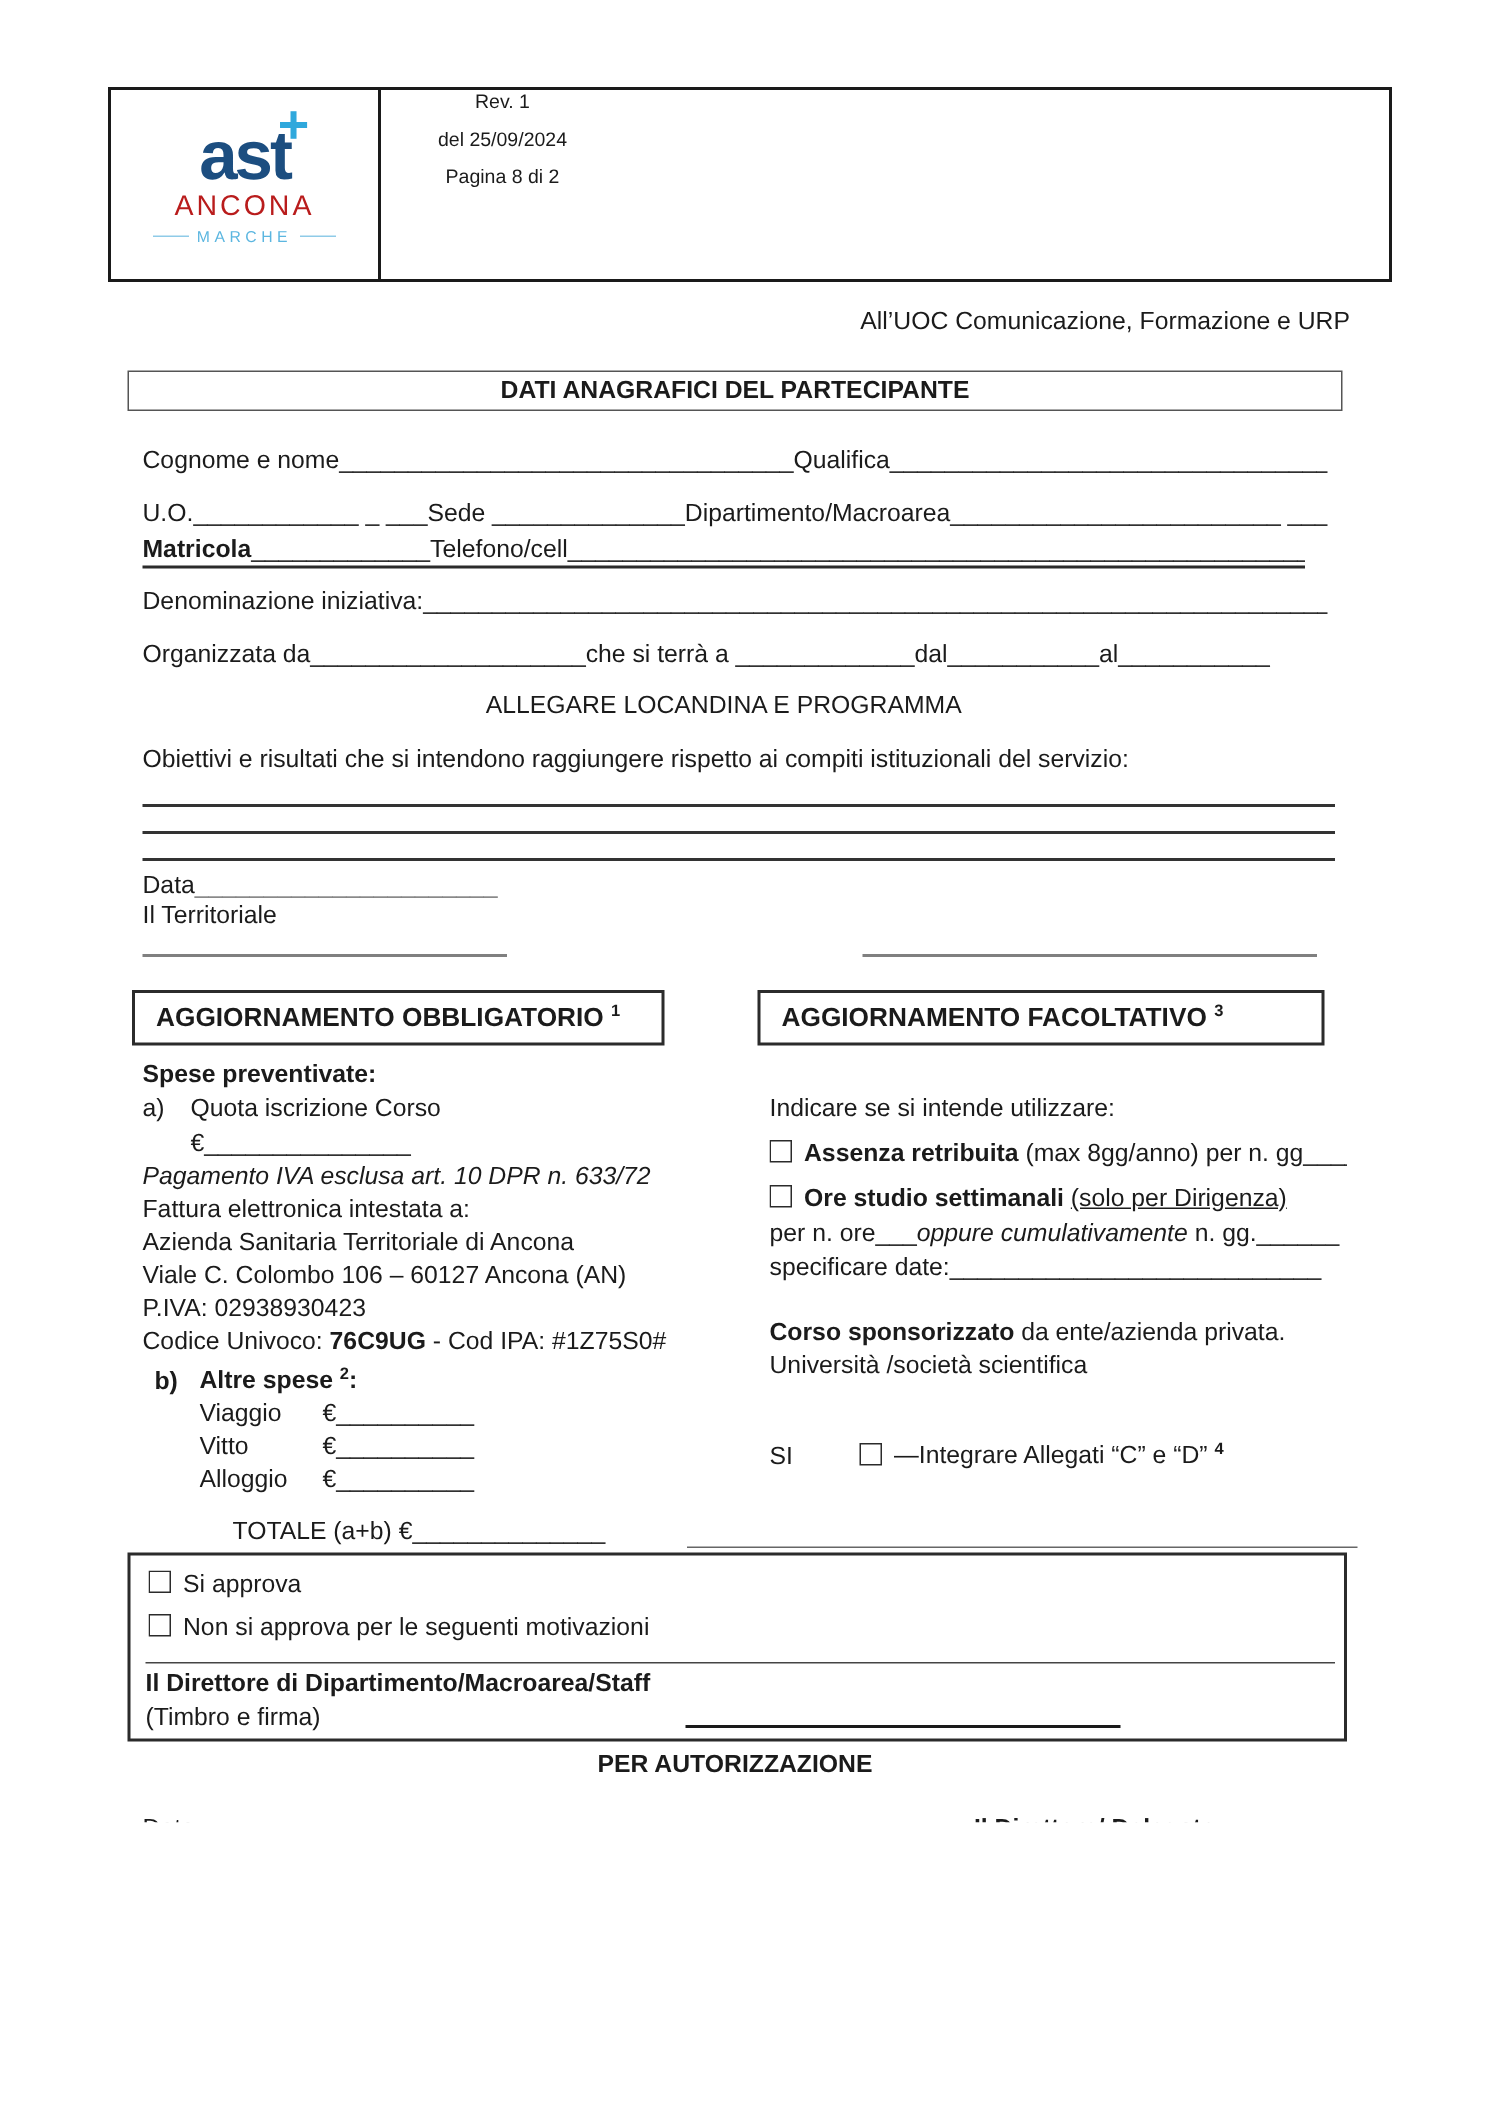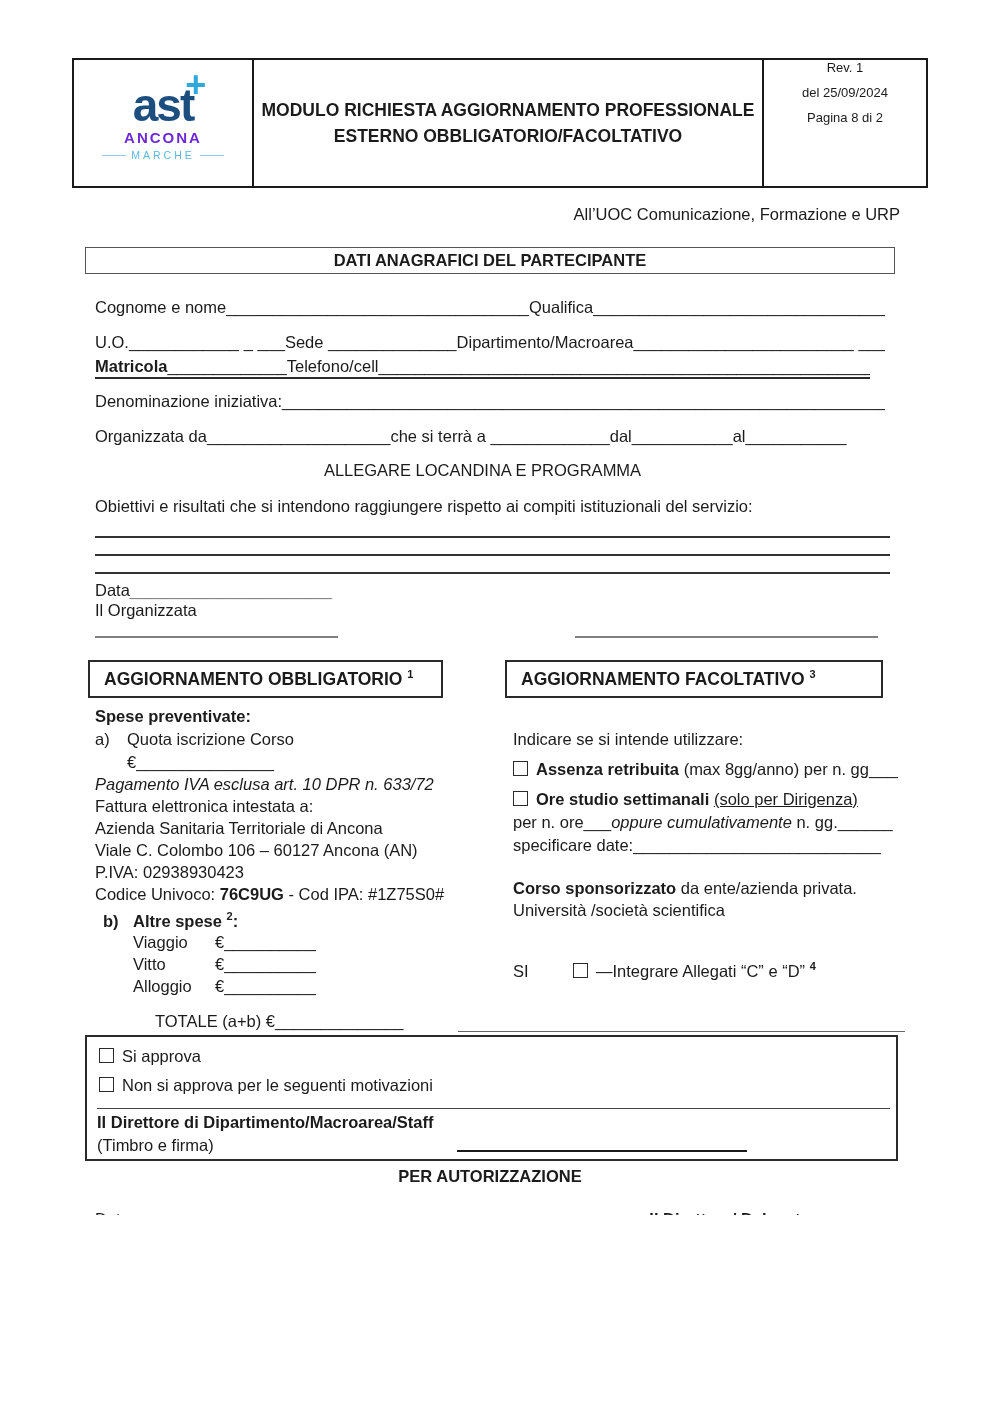--- a/index.html
+++ b/index.html
@@ -13,21 +13,21 @@
   .right{text-align:right;}
   sup{font-size:11px;font-weight:bold;}
   
   .header-table{left:72px;top:58px;width:856px;height:130px;border:2px solid #1a1a1a;display:flex;box-sizing:border-box;}
   .logo-cell{width:180px;border-right:2px solid #1a1a1a;display:flex;flex-direction:column;align-items:center;justify-content:center;box-sizing:border-box;}
   .title-cell{flex:1;border-right:2px solid #1a1a1a;display:flex;flex-direction:column;align-items:center;justify-content:center;box-sizing:border-box;font-weight:bold;font-size:17.5px;line-height:26px;}
   .rev-cell{width:162px;display:flex;flex-direction:column;align-items:center;gap:10px;font-size:13px;box-sizing:border-box;}
   .logo-mark{position:relative;font-size:46px;font-weight:bold;color:#1c4e80;letter-spacing:-2px;line-height:40px;}
   .logo-t{position:relative;}
   .logo-plus{position:absolute;top:-14px;right:-13px;font-size:36px;color:#2fa8dc;font-weight:bold;letter-spacing:0;}
-  .logo-region{font-size:15px;font-weight:bold;color:#6d28d9;letter-spacing:2px;margin-top:4px;}
+  .logo-region{font-size:19px;font-weight:normal;color:#b91c1c;letter-spacing:2px;margin-top:4px;}
   .logo-marche{display:flex;align-items:center;gap:5px;margin-top:3px;}
   .logo-marche .hline{width:24px;height:1px;background:#8fcbe8;}
   .logo-sub{font-size:10.5px;color:#5bb6e0;letter-spacing:3px;}
   
   .dati-box{left:85px;top:247px;width:810px;border:1px solid #555;text-align:center;font-weight:bold;padding:3px 0;box-sizing:border-box;}
   .sec-box{border:2px solid #2b2b2b;font-weight:bold;font-size:17.5px;padding:6px 0 6px 14px;box-sizing:border-box;background:#fff;}
   .appr-box{left:85px;top:1035px;width:813px;height:126px;border:2px solid #2b2b2b;box-sizing:border-box;}
   
   .rule{border-top:2px solid #333;height:0;}
   .rule-thin{border-top:1.5px solid #444;height:0;}
@@ -45,24 +45,20 @@
 
   <div class="abs header-table">
     <div class="logo-cell">
       <div class="logo-mark"><span>as</span><span class="logo-t"><span>t</span><span class="logo-plus">+</span></span></div>
       <div class="logo-region">ANCONA</div>
       <div class="logo-marche">
         <span class="hline"></span>
         <span class="logo-sub">MARCHE</span>
         <span class="hline"></span>
       </div>
-    </div>
-    <div class="title-cell">
-      <div>MODULO RICHIESTA AGGIORNAMENTO PROFESSIONALE</div>
-      <div>ESTERNO OBBLIGATORIO/FACOLTATIVO</div>
     </div>
     <div class="rev-cell">
       <div>Rev. 1</div>
       <div>del 25/09/2024</div>
       <div>Pagina 8 di 2</div>
     </div>
   </div>
 
   <div class="abs right" style="left:95px;top:205px;width:805px;">All’UOC Comunicazione, Formazione e URP</div>
 
@@ -93,21 +89,21 @@
   <div class="abs" style="left:95px;top:497px;width:790px;">Obiettivi e risultati che si intendono raggiungere rispetto ai compiti istituzionali del servizio:</div>
 
   <div class="abs rule" style="left:95px;top:536px;width:795px;"></div>
   <div class="abs rule" style="left:95px;top:554px;width:795px;"></div>
   <div class="abs rule" style="left:95px;top:572px;width:795px;"></div>
 
   <div class="abs nowrap" style="left:95px;top:581px;width:400px;">
     <span>Data</span><span class="blank gray">______________________</span>
   </div>
 
-  <div class="abs" style="left:95px;top:601px;">Il Organizzata</div>
+  <div class="abs" style="left:95px;top:601px;">Il Territoriale</div>
 
   <div class="abs gray-rule" style="left:95px;top:636px;width:243px;"></div>
   <div class="abs gray-rule" style="left:575px;top:636px;width:303px;"></div>
 
   <div class="abs sec-box" style="left:88px;top:660px;width:355px;">
     <span>AGGIORNAMENTO OBBLIGATORIO </span><sup>1</sup>
   </div>
   <div class="abs sec-box" style="left:505px;top:660px;width:378px;">
     <span>AGGIORNAMENTO FACOLTATIVO </span><sup>3</sup>
   </div>

